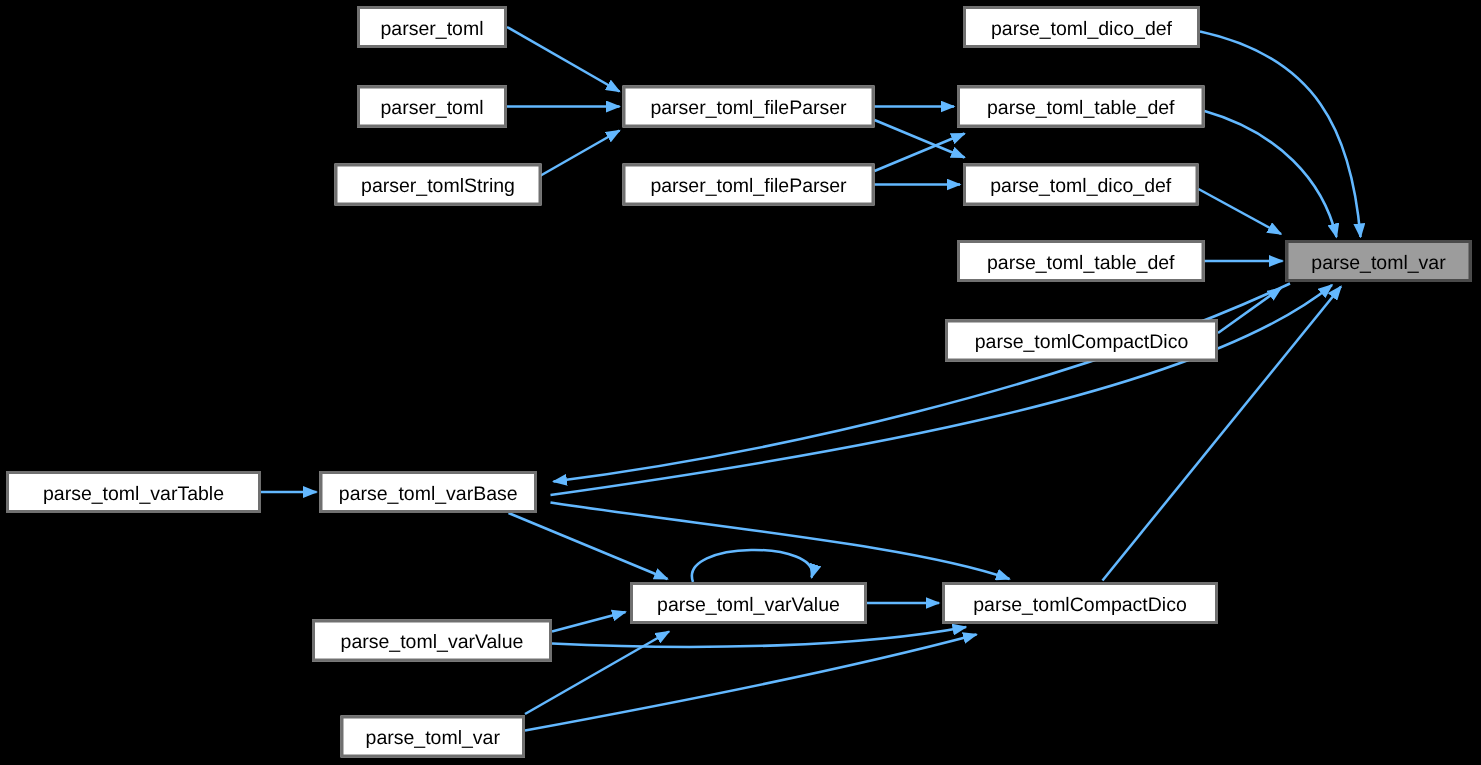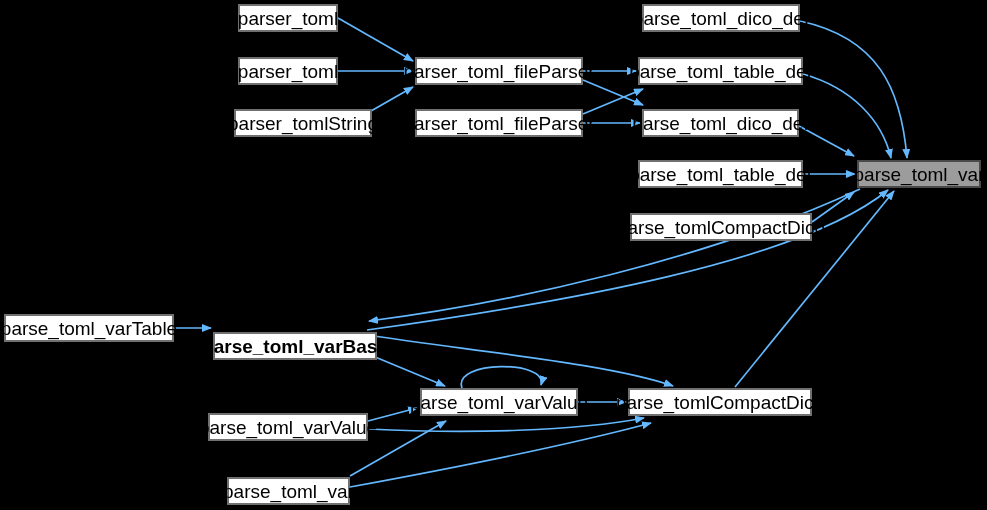--- a/index.html
+++ b/index.html
@@ -26,21 +26,21 @@
     fill: none;
     stroke: var(--edge, #63b8ff);
     stroke-width: 1.7px;
   }
   .node {
     position: absolute;
     box-sizing: border-box;
     background: var(--node-fill, #fff);
     border: 2px solid var(--node-border, #707070);
     color: var(--node-text, #000);
-    font-size: 19px;
+    font-size: 13px;
     line-height: 1;
     display: flex;
     align-items: center;
     justify-content: center;
     white-space: nowrap;
     cursor: pointer;
   }
   .node.focus {
     background: var(--focus-fill, #9c9c9c);
     border-color: var(--focus-border, #4a4a4a);
@@ -80,29 +80,29 @@
         <path d="M462,388 C452,360 549,360 541,385" class="edge" marker-end="url(#arrow)"></path>
         <path d="M368,421 L417,408" class="edge" marker-end="url(#arrow)"></path>
         <path d="M368,429 C470,434 575,431 644,418" class="edge" marker-end="url(#arrow)"></path>
         <path d="M350,476 L446,421" class="edge" marker-end="url(#arrow)"></path>
         <path d="M350,487 C470,465 580,442 651,423" class="edge" marker-end="url(#arrow)"></path>
       </g>
   </svg>
   <div id="node-layer">
       <div class="node" style="left: 238px; top: 4px; width: 100px; height: 28px;">parser_toml</div>
       <div class="node" style="left: 238px; top: 57px; width: 100px; height: 28px;">parser_toml</div>
-      <div class="node" style="left: 234px; top: 109px; width: 138px; height: 28px;">parser_tomlString</div>
+      <div class="node" style="left: 223px; top: 109px; width: 138px; height: 28px;">parser_tomlString</div>
       <div class="node" style="left: 415px; top: 57px; width: 168px; height: 28px;">parser_toml_fileParser</div>
       <div class="node" style="left: 415px; top: 109px; width: 168px; height: 28px;">parser_toml_fileParser</div>
       <div class="node" style="left: 642px; top: 4px; width: 158px; height: 28px;">parse_toml_dico_def</div>
       <div class="node" style="left: 638px; top: 57px; width: 165px; height: 28px;">parse_toml_table_def</div>
       <div class="node" style="left: 642px; top: 109px; width: 157px; height: 28px;">parse_toml_dico_def</div>
       <div class="node" style="left: 638px; top: 160px; width: 165px; height: 28px;">parse_toml_table_def</div>
       <div class="node" style="left: 630px; top: 213px; width: 182px; height: 28px;">parse_tomlCompactDico</div>
       <div class="node focus" style="left: 857px; top: 160px; width: 124px; height: 28px;">parse_toml_var</div>
       <div class="node" style="left: 4px; top: 314px; width: 170px; height: 28px;">parse_toml_varTable</div>
-      <div class="node" style="left: 213px; top: 332px; width: 164px; height: 28px; font-weight: bold;">parse_toml_varBase</div>
+      <div class="node" style="left: 213px; top: 314px; width: 145px; height: 28px;">parse_toml_varBase</div>
       <div class="node" style="left: 420px; top: 388px; width: 158px; height: 28px;">parse_toml_varValue</div>
       <div class="node" style="left: 628px; top: 388px; width: 184px; height: 28px;">parse_tomlCompactDico</div>
       <div class="node" style="left: 208px; top: 413px; width: 160px; height: 28px;">parse_toml_varValue</div>
       <div class="node" style="left: 227px; top: 477px; width: 123px; height: 28px;">parse_toml_var</div>
     </div>
 </div>
 
 </body></html>

